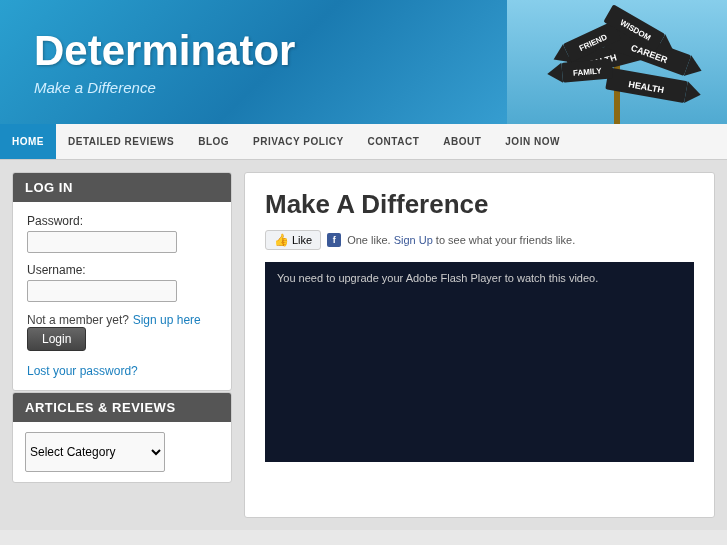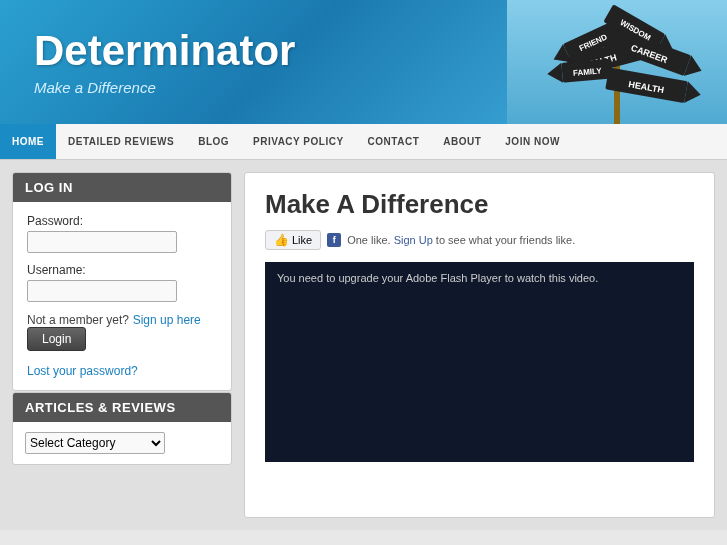--- a/index.html
+++ b/index.html
@@ -147,21 +147,21 @@
     .articles-widget .widget-body {
       padding: 10px 12px;
     }
     .select-row {
       display: flex;
       align-items: center;
       gap: 4px;
     }
     .category-select {
       width: 140px;
-      height: 22px;
+      height: 40px;
       font-size: 12px;
       border: 1px solid #aaa;
       border-radius: 2px;
       background: #f9f9f9;
     }
 
     
     #content {
       flex: 1;
       background: #fff;

